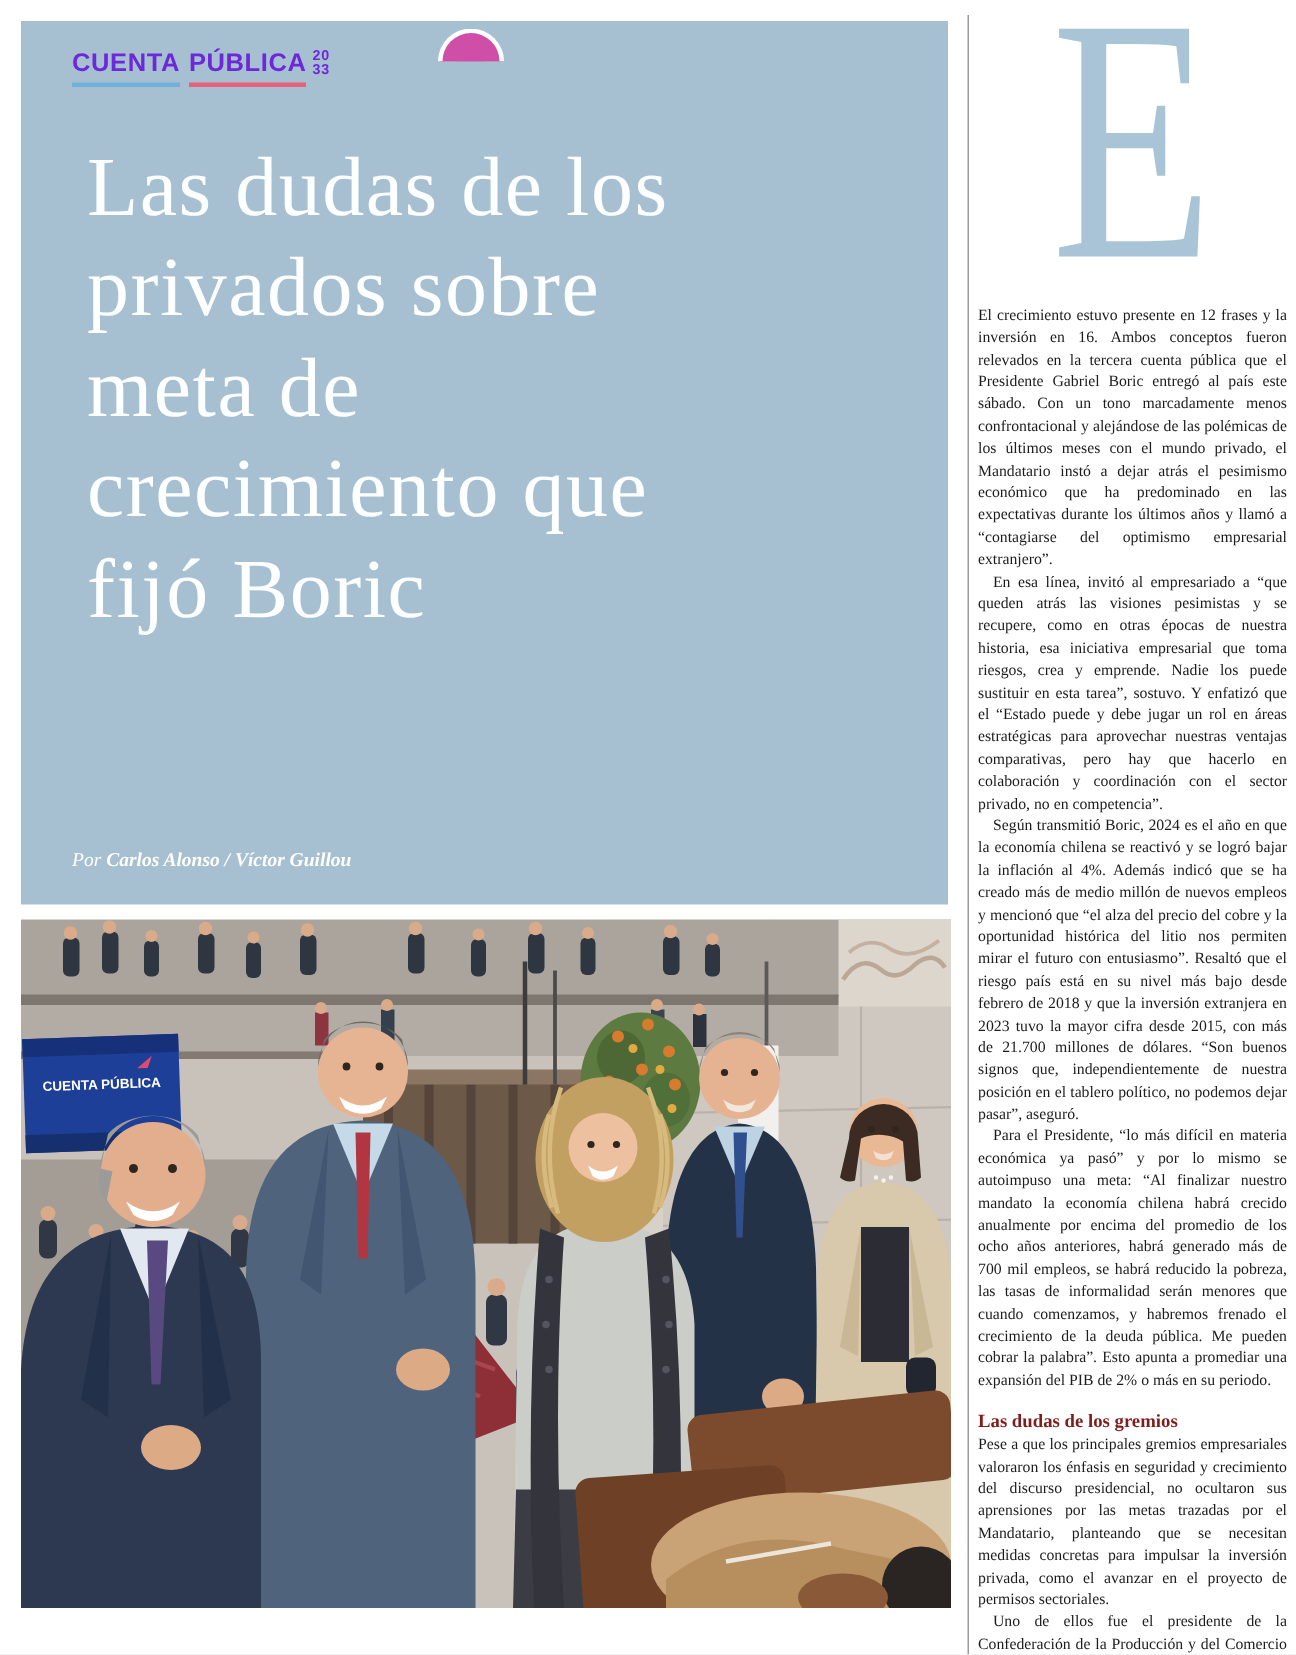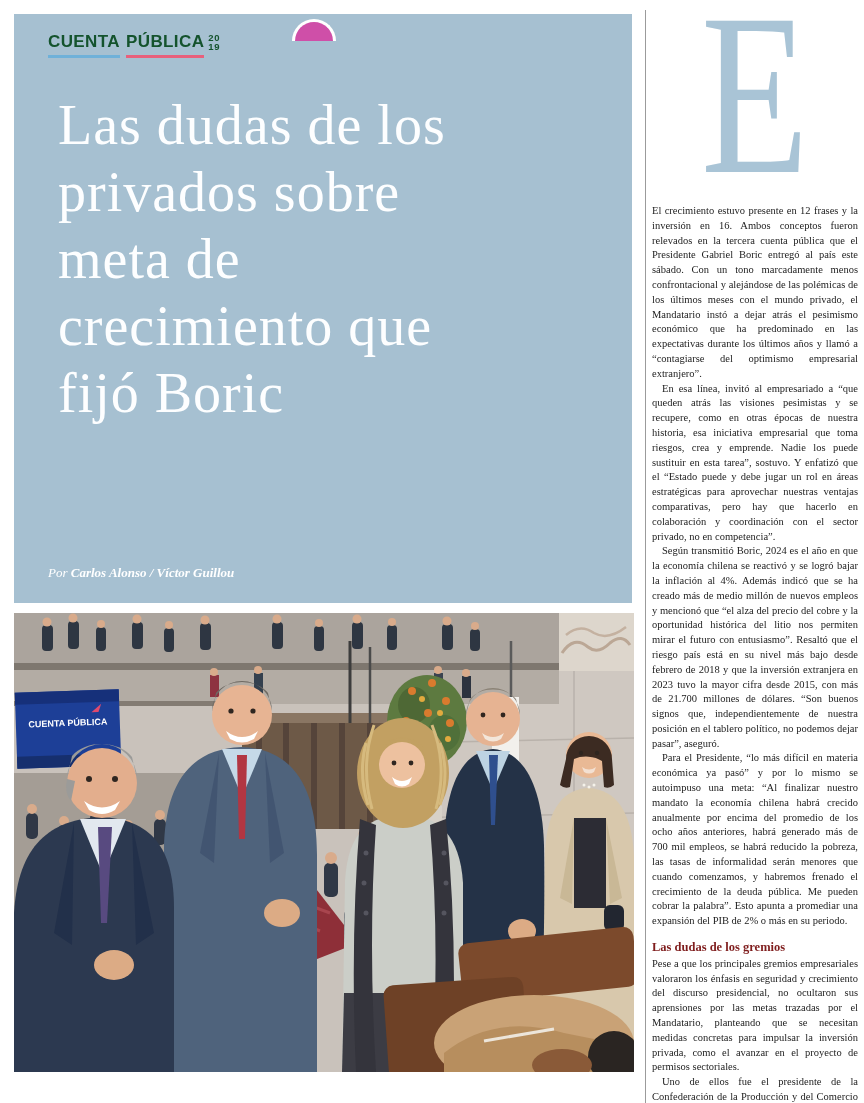--- a/index.html
+++ b/index.html
@@ -2,21 +2,21 @@
 <html lang="es"><head>
 <meta charset="utf-8">
 <style>
   html,body{margin:0;padding:0;background:#e9e9e9;}
   .page{position:relative;width:864px;height:1103px;background:#ffffff;overflow:hidden;
         font-family:"Liberation Serif", serif;margin:0 auto;}
 
   
   .hero{position:absolute;left:14px;top:14px;width:618px;height:589px;background:#a6c0d1;}
   .brand{position:absolute;left:34px;top:18px;display:flex;align-items:flex-start;
-         font-family:"Liberation Sans", sans-serif;font-weight:bold;color:#14532d;}
+         font-family:"Liberation Sans", sans-serif;font-weight:bold;color:#6d28d9;}
   .brand .w{font-size:17px;letter-spacing:.4px;padding-bottom:3px;border-bottom:3px solid;}
   .brand .w1{border-color:#6fb1d9;}
   .brand .w2{border-color:#e8607c;margin-left:6px;}
   .brand .yr{font-size:9.5px;line-height:9px;margin-left:4px;margin-top:1px;letter-spacing:.5px;}
   .dome{position:absolute;left:278px;top:5px;width:38px;height:19px;background:#cf4fa8;
         border:3px solid #fff;border-bottom:none;border-radius:22px 22px 0 0;}
   .headline{position:absolute;left:44px;top:78px;width:548px;margin:0;font-weight:normal;
             font-size:56px;line-height:67px;letter-spacing:1px;color:#fdfeff;white-space:pre-line;}
   .deck{position:absolute;left:34px;top:438px;width:576px;margin:0;
         font-size:20.5px;line-height:29px;color:#e8f0f5;white-space:pre-line;}
@@ -45,21 +45,21 @@
 <body>
 
 <div class="page">
 
   <div class="hero">
     <div class="brand">
       <span class="w w1">CUENTA</span>
       <span class="w w2">PÚBLICA</span>
       <span class="yr">
         <span>20</span><br>
-        <span>19</span>
+        <span>33</span>
       </span>
     </div>
     <div class="dome"></div>
     <h1 class="headline">Las dudas de los
 privados sobre
 meta de
 crecimiento que
 fijó Boric</h1>
     <p class="byline"><span>Por </span><b>Carlos Alonso / Víctor Guillou</b></p>
   </div>

